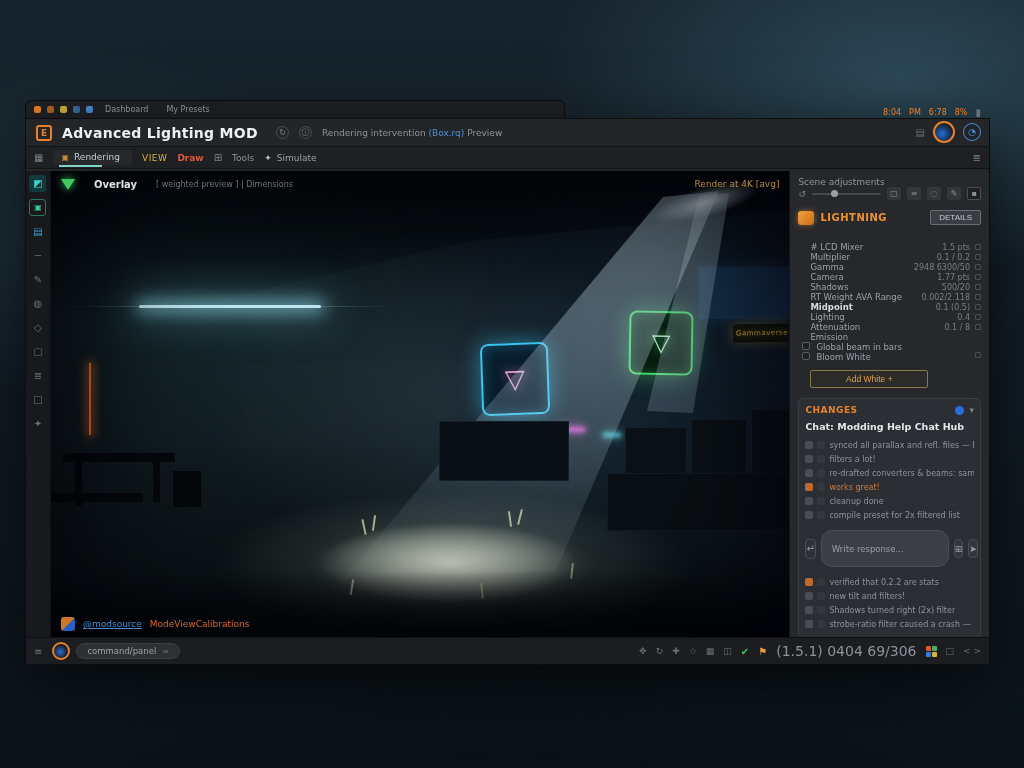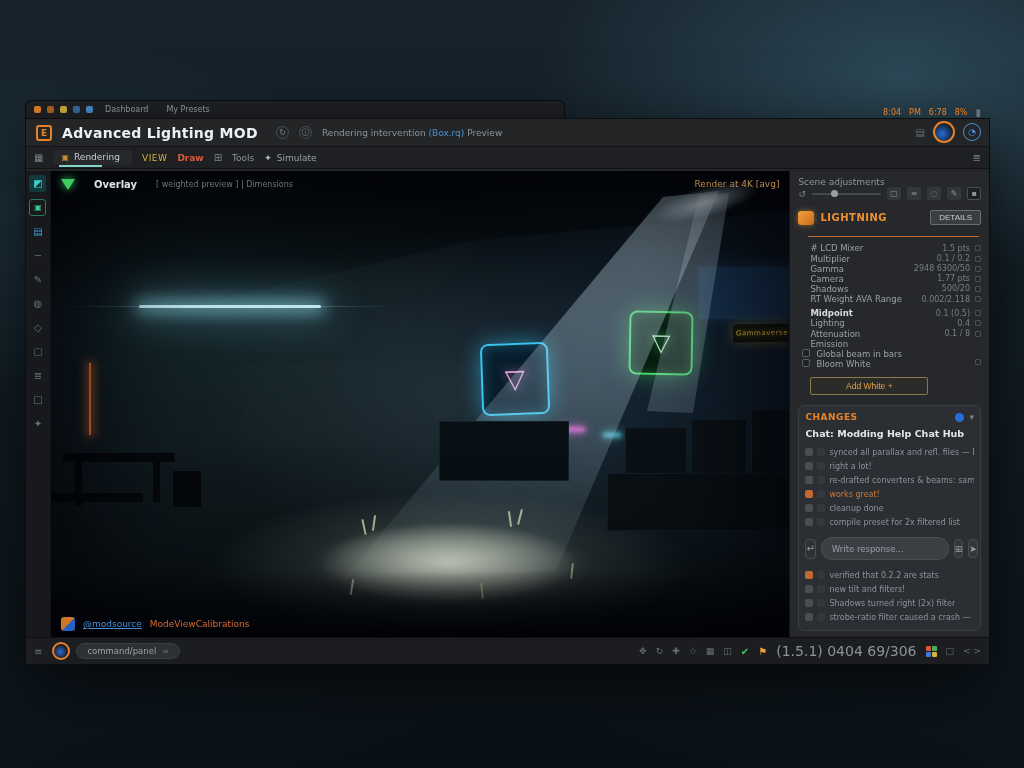--- a/index.html
+++ b/index.html
@@ -180,21 +180,21 @@
   .chat-title { color:#e3e7ea; font-weight:bold; font-size:9.5px; margin:6px 0 6px; }
   .msg { display:flex; align-items:center; gap:4px; height:14px; }
   .msg-av { width:8px; height:8px; background:#4a4e53; border-radius:2px; flex:none; }
   .msg-av2 { width:8px; height:8px; background:#34373b; border-radius:2px; flex:none; }
   .msg-text { color:#8d939a; font-size:8px; white-space:nowrap; overflow:hidden; }
   .msg.highlight .msg-av { background:#c06a32; }
   .msg.highlight .msg-text { color:#d07a3a; }
   .chat-input-row { display:flex; align-items:center; gap:5px; margin:8px 0; }
   .ret-btn { width:20px; height:20px; border-radius:4px; background:#2e3135; border:1px solid #4a4e53; color:#9aa0a6;
     font-size:10px; display:flex; align-items:center; justify-content:center; }
-  .chat-input { flex:1; height:23px; background:#3b3e43; border:1px solid #4a4e53; border-radius:11px; color:#c7ccd1;
+  .chat-input { flex:1; height:37px; background:#3b3e43; border:1px solid #4a4e53; border-radius:11px; color:#c7ccd1;
     font-size:8.5px; padding:0 10px; outline:none; font-family:inherit; }
   .chat-input::placeholder { color:#9aa0a6; }
   .in-btn { width:20px; height:19px; border-radius:4px; background:#33363a; border:1px solid #4a4e53; color:#9aa0a6;
     font-size:9px; display:flex; align-items:center; justify-content:center; }
 
   
   .statusbar { position:absolute; left:0; right:0; bottom:0; height:27px; background:#1b1d20; border-top:1px solid #0e0f11;
     display:flex; align-items:center; padding:0 8px; font-size:9px; }
   .sb-left-icon { color:#6a7077; font-size:10px; margin-right:10px; }
   .sb-avatar { width:18px; height:18px; border-radius:50%; border:2px solid #e8822a;
@@ -434,21 +434,21 @@
         <div class="chat-title">Chat:  Modding Help Chat Hub</div>
 
         <div class="msg">
             <span class="msg-av"></span>
             <span class="msg-av2"></span>
             <span class="msg-text">synced all parallax and refl. files — Rewind filter</span>
           </div>
         <div class="msg">
             <span class="msg-av"></span>
             <span class="msg-av2"></span>
-            <span class="msg-text">right a lot!</span>
+            <span class="msg-text">filters a lot!</span>
           </div>
         <div class="msg">
             <span class="msg-av"></span>
             <span class="msg-av2"></span>
             <span class="msg-text">re-drafted converters &amp; beams: same as final</span>
           </div>
         <div class="msg highlight">
             <span class="msg-av"></span>
             <span class="msg-av2"></span>
             <span class="msg-text">works great!</span>

